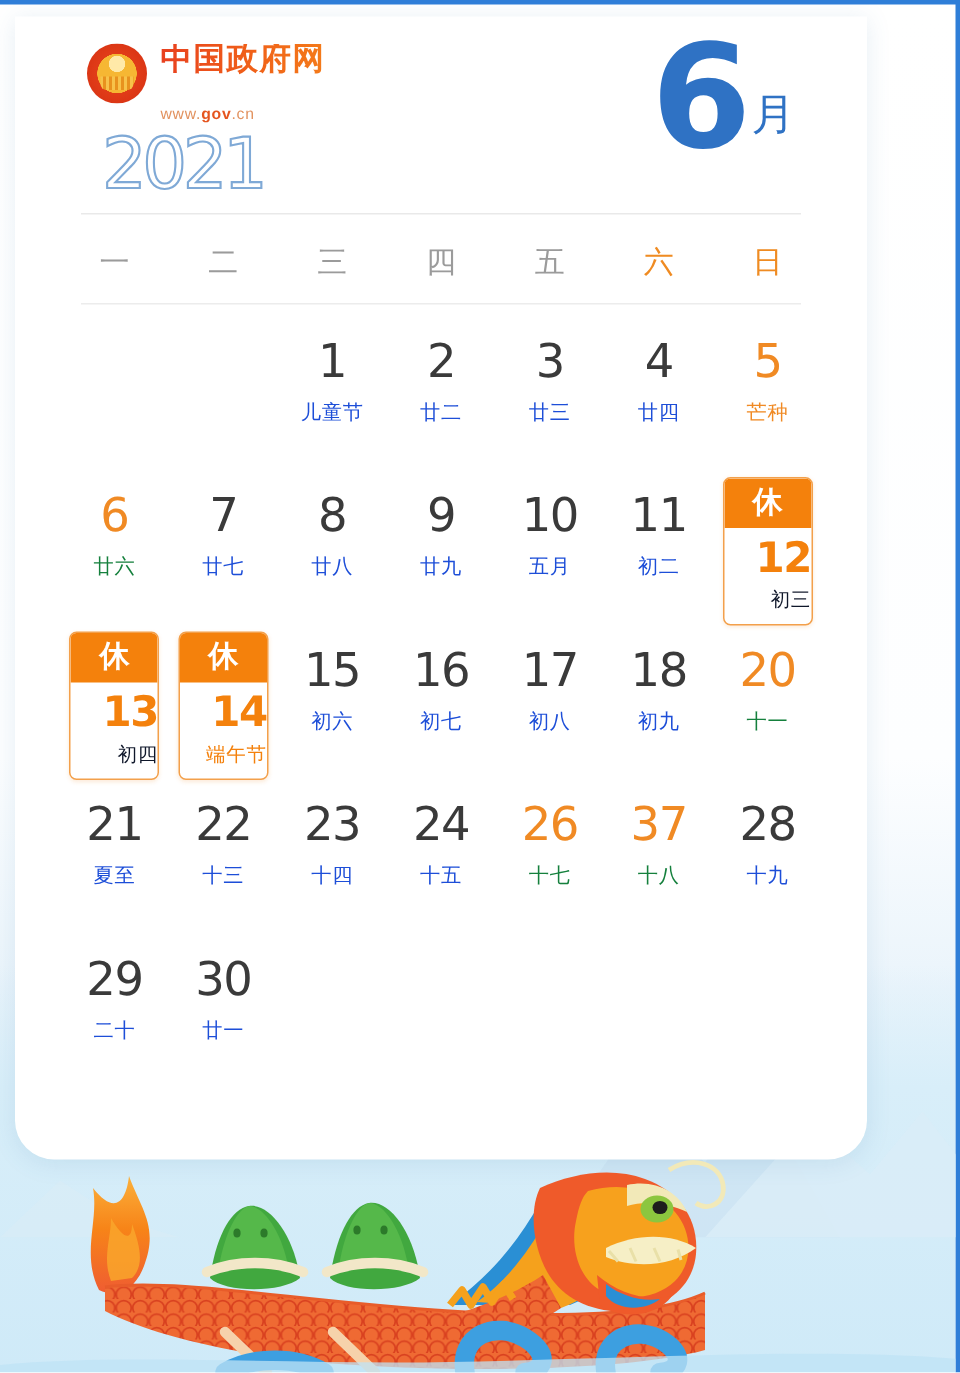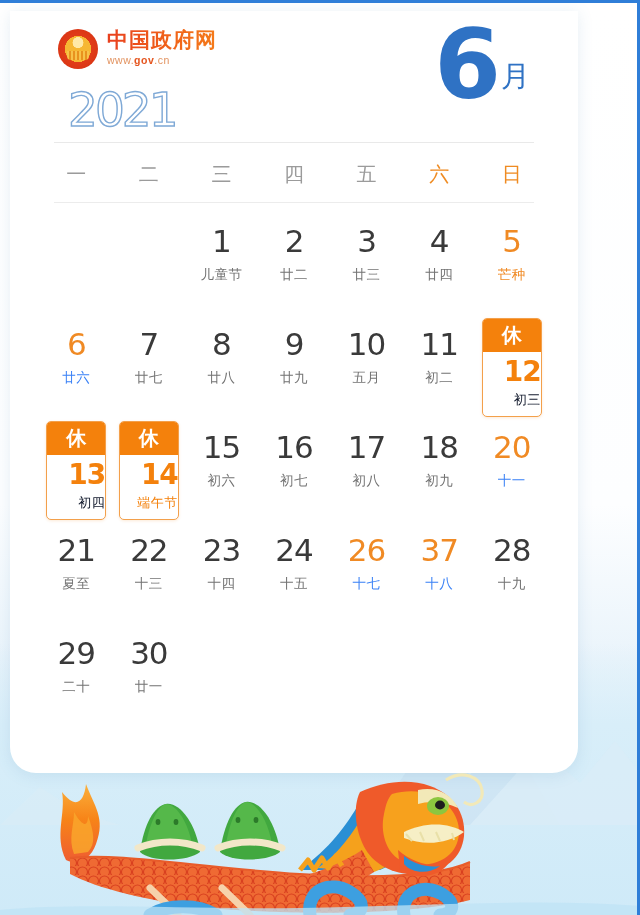--- a/index.html
+++ b/index.html
@@ -81,21 +81,21 @@
   .brand-name {
     font-size: 21px;
     font-weight: 700;
     letter-spacing: 1px;
     background: linear-gradient(90deg,#e8401f 0%,#f06018 55%,#f47b1a 100%);
     -webkit-background-clip: text;
     background-clip: text;
     color: transparent;
   }
   .brand-url {
-    margin-top: 5px;
+    margin-top: 21px;
     font-size: 10.5px;
     letter-spacing: .5px;
     color: #e2925f;
   }
   .brand-url b { color: #e5551f; font-weight: 700; }
 
   
   .month-wrap {
     position: absolute;
     right: 48px; top: 10px;
@@ -181,25 +181,25 @@
     font-family: "DejaVu Sans", sans-serif;
     font-size: 31px;
     font-weight: 400;
     line-height: 1;
     color: #3a3a3a;
     letter-spacing: -1px;
   }
   .dsub {
     margin-top: 9px;
     font-size: 13.5px;
-    color: #737373;
+    color: #1d4ed8;
     letter-spacing: .5px;
   }
   .cell.weekend .dnum { color: #f08a24; }
-  .cell.weekend .dsub { color: #3b82f6; font-family: Liberation Serif, serif; }
+  .cell.weekend .dsub { color: #15803d; font-family: Liberation Serif, serif; }
   .cell.term .dnum { color: #f08a24; }
   .cell.term .dsub { color: #f08a24; }
 
   
   .cell.rest { padding-top: 0; justify-content: flex-start; }
   .restbox {
     width: 60px;
     margin-top: 2px;
     border: 1.5px solid #f3a04b;
     border-radius: 5px;

